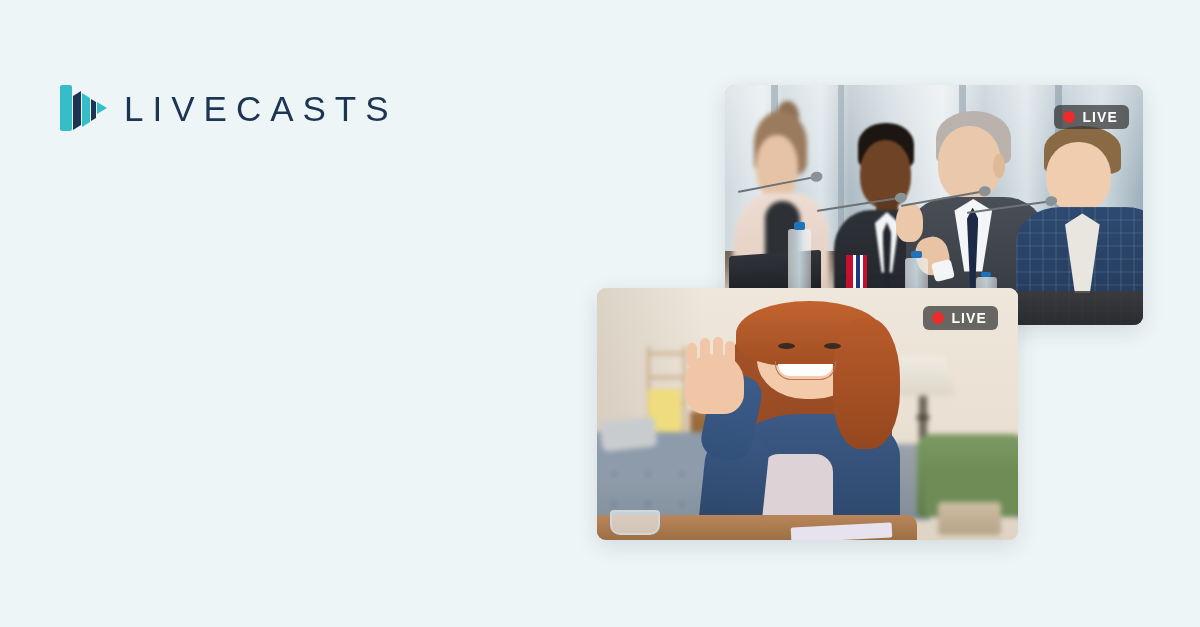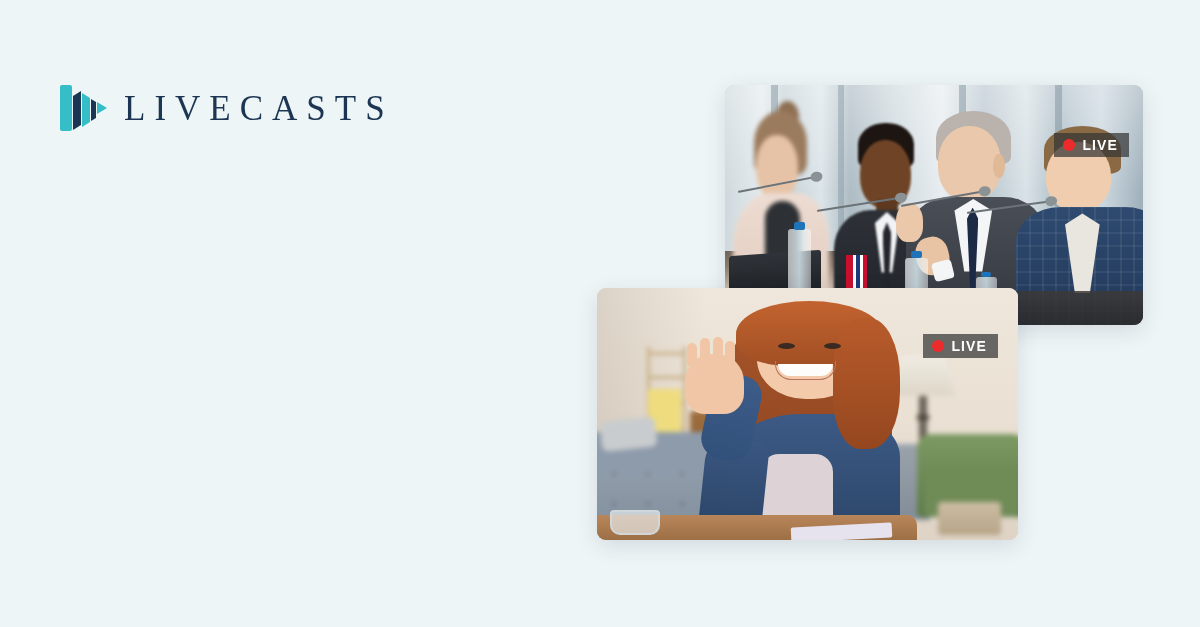--- a/index.html
+++ b/index.html
@@ -12,21 +12,21 @@
     background:#eef5f6;
     font-family:"Liberation Sans", sans-serif;
     position:relative;
   }
 
   .stage { position:absolute; inset:0; }
 
   
   .brand {
     position:absolute; left:60px; top:82px;
-    display:flex; align-items:center; gap:16px;font-family:Liberation Serif, serif;
+    display:flex; align-items:center; gap:16px;
   }
   .brand-mark { width:48px; height:52px; display:block; }
   .brand-word {
     font-size:35px;
     font-weight:400;
     letter-spacing:9px;
     color:#1b3553;
     line-height:1;
     white-space:nowrap;
   }
@@ -54,23 +54,22 @@
   .card-top    { left:725px; top:85px;  width:418px; height:240px; z-index:1; }
   .card-bottom { left:597px; top:288px; width:421px; height:252px; z-index:2; }
 
   .photo { position:absolute; inset:0; overflow:hidden; }
 
   
   .live-badge {
     position:absolute; z-index:5;
     display:flex; align-items:center; gap:7px;
     padding:5px 11px 5px 9px;
-    border-radius:0;
+    border-radius:6px;
     background:rgba(52,52,52,.72);
-    margin-top:28px;
   }
   .card-top .live-badge    { right:14px; top:20px; }
   .card-bottom .live-badge { right:20px; top:18px; }
   .live-dot {
     width:12px; height:12px; border-radius:50%;
     background:#ee2b2b; flex:none;
   }
   .live-text {
     color:#fff; font-size:14px; font-weight:700;
     letter-spacing:1.1px; line-height:1;

